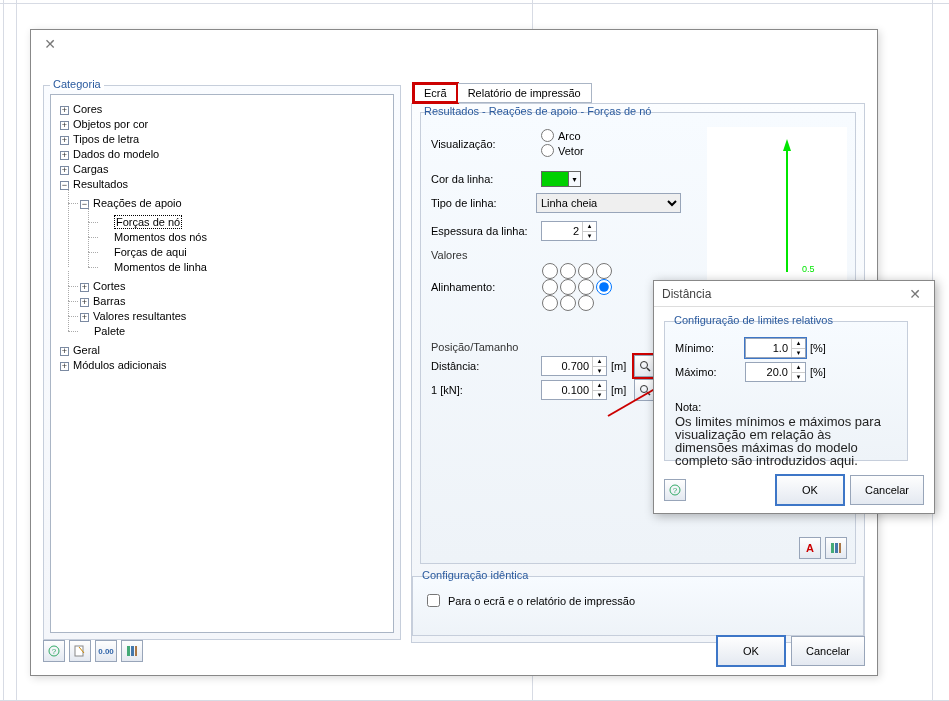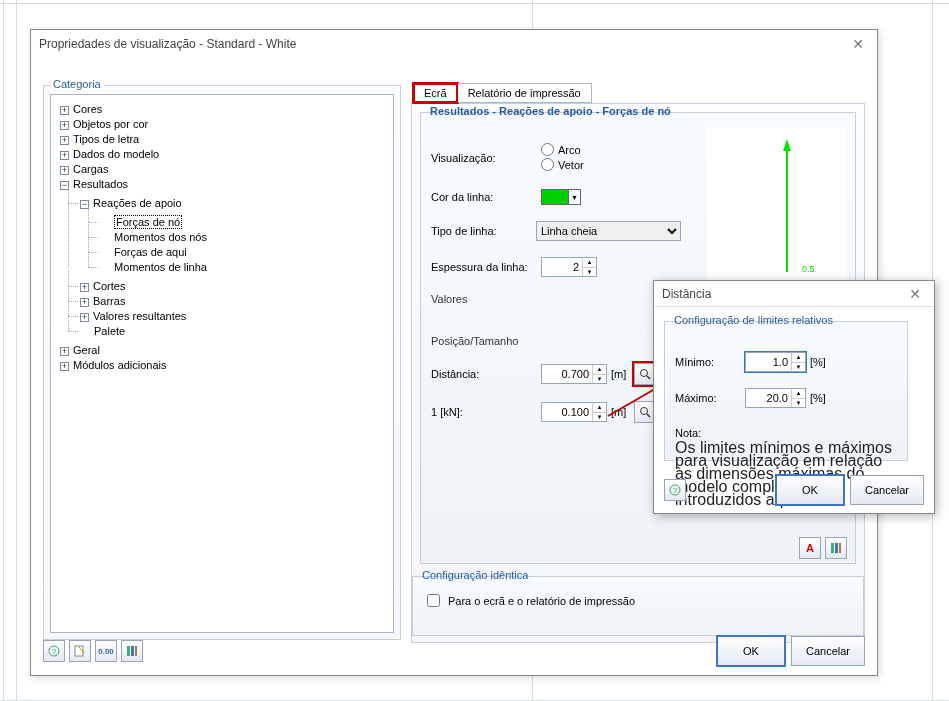--- a/index.html
+++ b/index.html
@@ -131,26 +131,25 @@
     background:linear-gradient(#fbfdff,#f2f5f9);
     padding:8px;
   }
   .results-box {
     position:relative;
     height: 452px;
     border:1px solid #c6cedb;
     background:linear-gradient(#f7fbff,#eef3f8);
   }
   .results-box .legend-h {
-    position:absolute; top:-8px; left:6px;
+    position:absolute; top:-8px; left:0;
     color:#2a5a9e; background:transparent;
     padding:0 3px;
-    font-weight:bold;
-  }
-  .form-row { display:flex; align-items:center; margin: 16px 0;}
+  }
+  .form-row { display:flex; align-items:center; margin: 2px 0;}
   .form-row .label { width: 110px; }
   .form-rows { position:absolute; left:10px; top:14px; width:250px;}
   .radio { display:inline-flex; align-items:center; gap:4px; margin-bottom:2px;}
   .radio input { margin:0;}
   .color-swatch {
     width:40px; height:16px;
     border:1px solid #666;
     display:inline-flex;
   }
   .color-swatch .cbox { flex:1; background:#00d000;}
@@ -249,40 +248,39 @@
     height:140px;
     border:1px solid #c6cedb;
     background:linear-gradient(#f7fbff,#eef3f8);
   }
   .sub-group .legend { top:-8px; left:6px; color:#2a5a9e; position:absolute; padding:0 3px;}
   .sub-footer{
     position:absolute;
     left:10px;right:10px;bottom:8px;
     display:flex; align-items:center; gap:6px;
   }
-  .note { font-size:16px; color:#222;}
+  .note { font-size:13px; color:#222;}
   .arrow-annot {
     position:absolute;
     left:605px; top:382px;
     pointer-events:none;
   }
 </style>
 </head>
 <body>
 
 <div class="bg-line-h" style="top:3px"></div>
 <div class="bg-line-h" style="top:700px"></div>
 <div class="bg-line-v" style="left:3px"></div>
 <div class="bg-line-v" style="left:16px"></div>
 <div class="bg-line-v" style="left:532px"></div>
 <div class="bg-line-v" style="left:932px"></div>
 
 <div class="dialog">
   <div class="title-bar">
-    <span class="title">Propriedades de visualização - Standard - White</span>
     <span class="close-x">✕</span>
   </div>
 
   <div class="body">
 
     <div class="left-panel">
       <div class="category-box groupbox">
         <span class="legend">Categoria</span>
         <div class="tree">
           <ul>
@@ -359,20 +357,37 @@
               <span class="spinner">
                   <input value="2" style="">
                   <span class="spin">
                     <span>▴</span>
                     <span>▾</span>
                   </span>
                 </span>
             </div>
 
             <div class="section-heading">Valores</div>
+            <div class="form-row">
+              <span class="label">Alinhamento:</span>
+              <span class="radio-grid">
+                <input type="radio" name="al" style="">
+                  <input type="radio" name="al" style="">
+                  <input type="radio" name="al" style="">
+                  <input type="radio" name="al" style="">
+                <input type="radio" name="al" style="">
+                  <input type="radio" name="al" style="">
+                  <input type="radio" name="al" style="">
+                  <input type="radio" name="al" checked="" style="">
+                <input type="radio" name="al" style="">
+                  <input type="radio" name="al" style="">
+                  <input type="radio" name="al" style="">
+                  <span></span>
+              </span>
+            </div>
 
             <div class="section-heading" style="margin-top:30px">Posição/Tamanho</div>
             <div class="form-row">
               <span class="label">Distância:</span>
               <span class="spinner">
                   <input style="width: 50px;" value="0.700">
                   <span class="spin">
                     <span>▴</span>
                     <span>▾</span>
                   </span>

